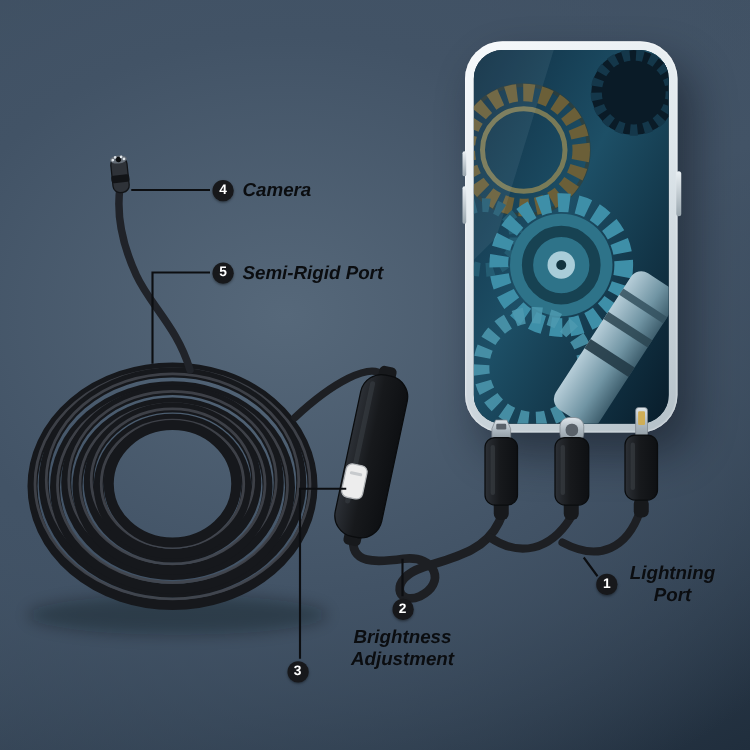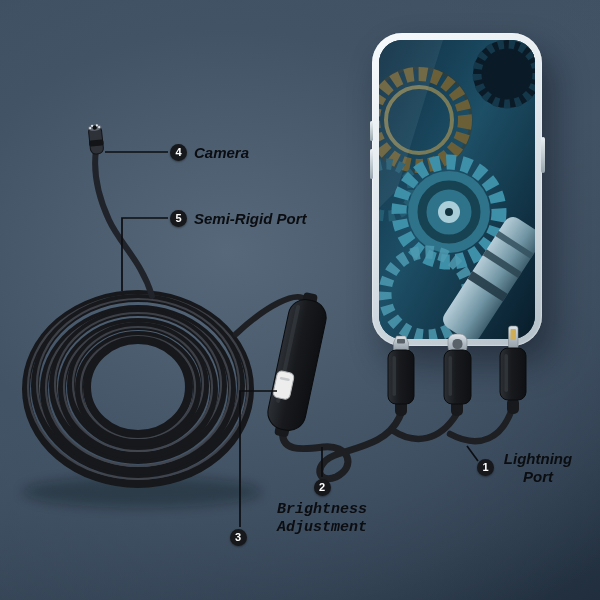--- a/index.html
+++ b/index.html
@@ -34,21 +34,21 @@
   .badge{
     flex:0 0 auto;width:17px;height:17px;border-radius:50%;
     background:var(--badge-bg,#17181b);color:var(--badge-text,#ffffff);
     font-size:11px;font-weight:700;font-style:normal;line-height:17px;text-align:center;
     box-shadow:0 1px 2px rgba(0,0,0,.4);
   }
   .co-camera{left:170px;top:144px;}
   .co-cable{left:170px;top:210px;}
   .co-photos{left:178px;top:529px;width:120px;}
   .co-bright{left:257px;top:479px;width:130px;}
-  .co-bright .label{max-width:100px;font-family:Liberation Mono, monospace;}
+  .co-bright .label{max-width:100px;}
   .co-light{left:477px;top:450px;}
   .co-light .label{white-space:normal;width:74px;text-align:center;}
 </style>
 </head>
 <body>
 
 <div class="stage">
 
   <div class="phone">
     <div class="screen">

